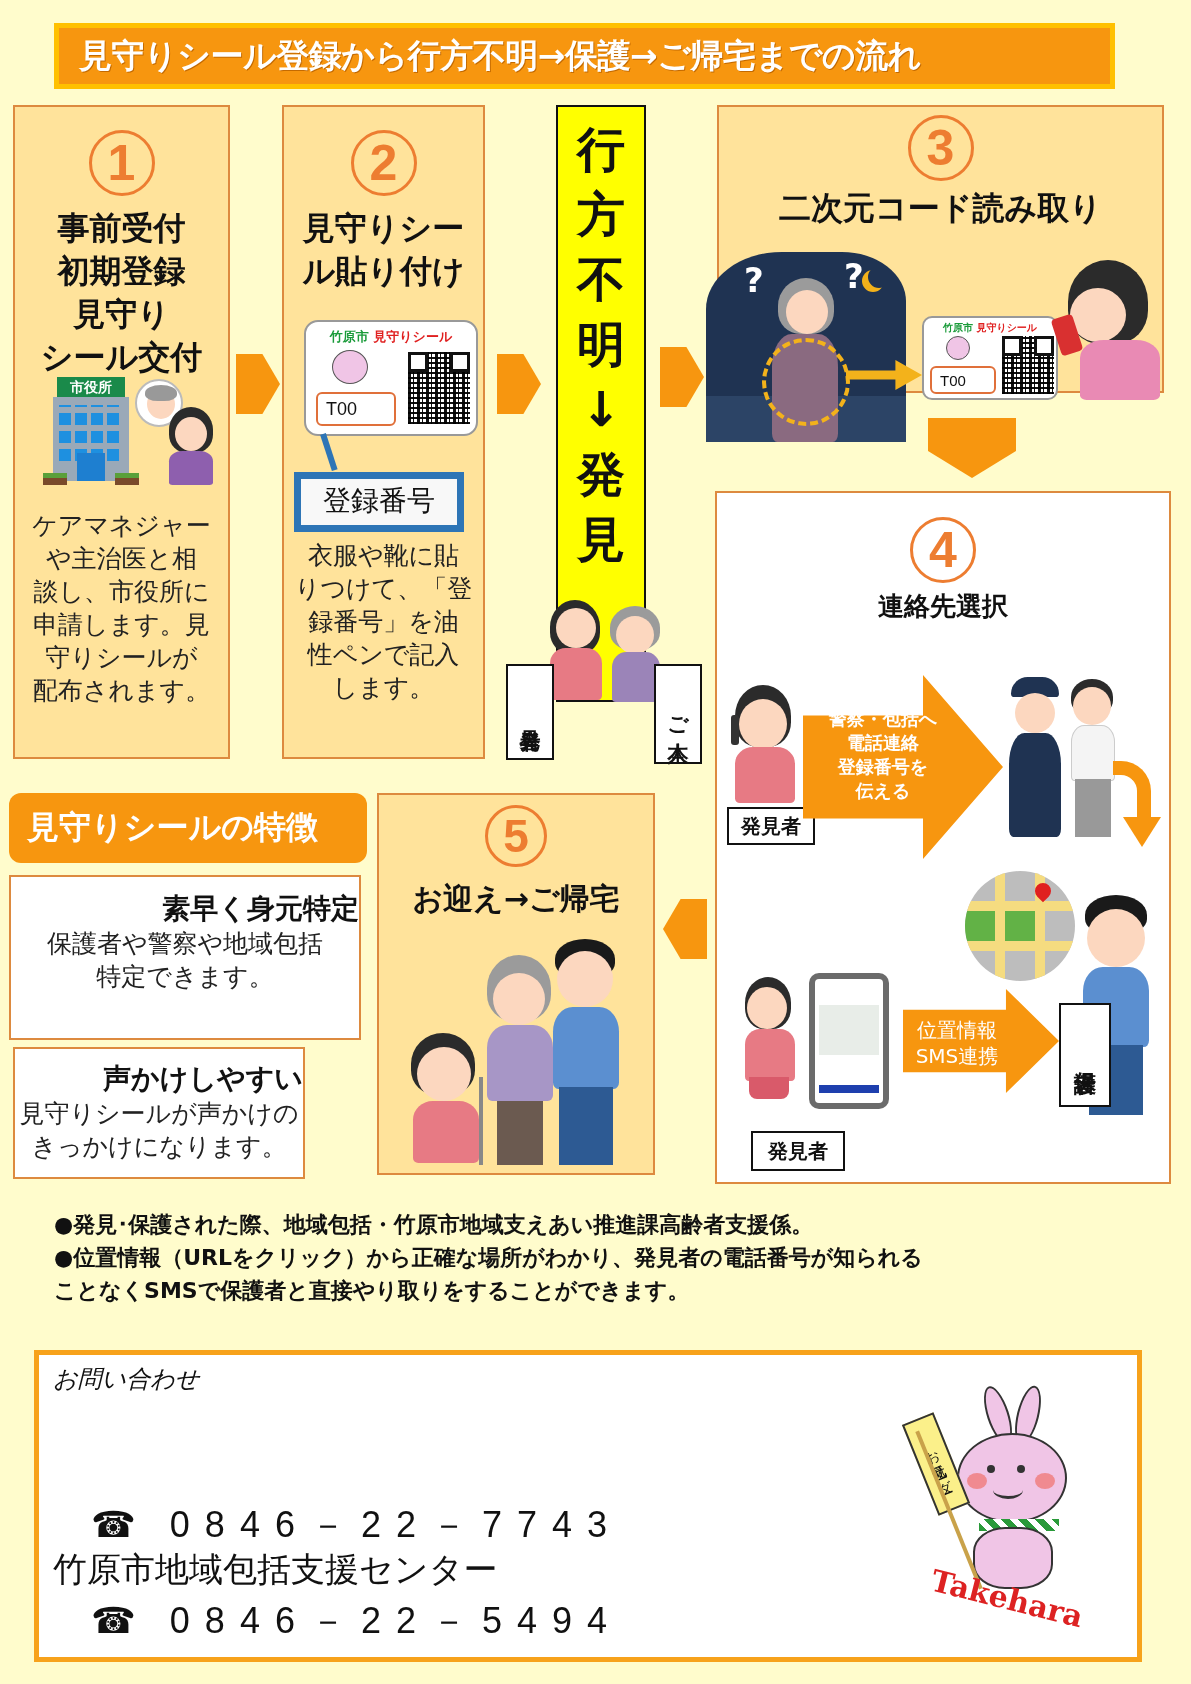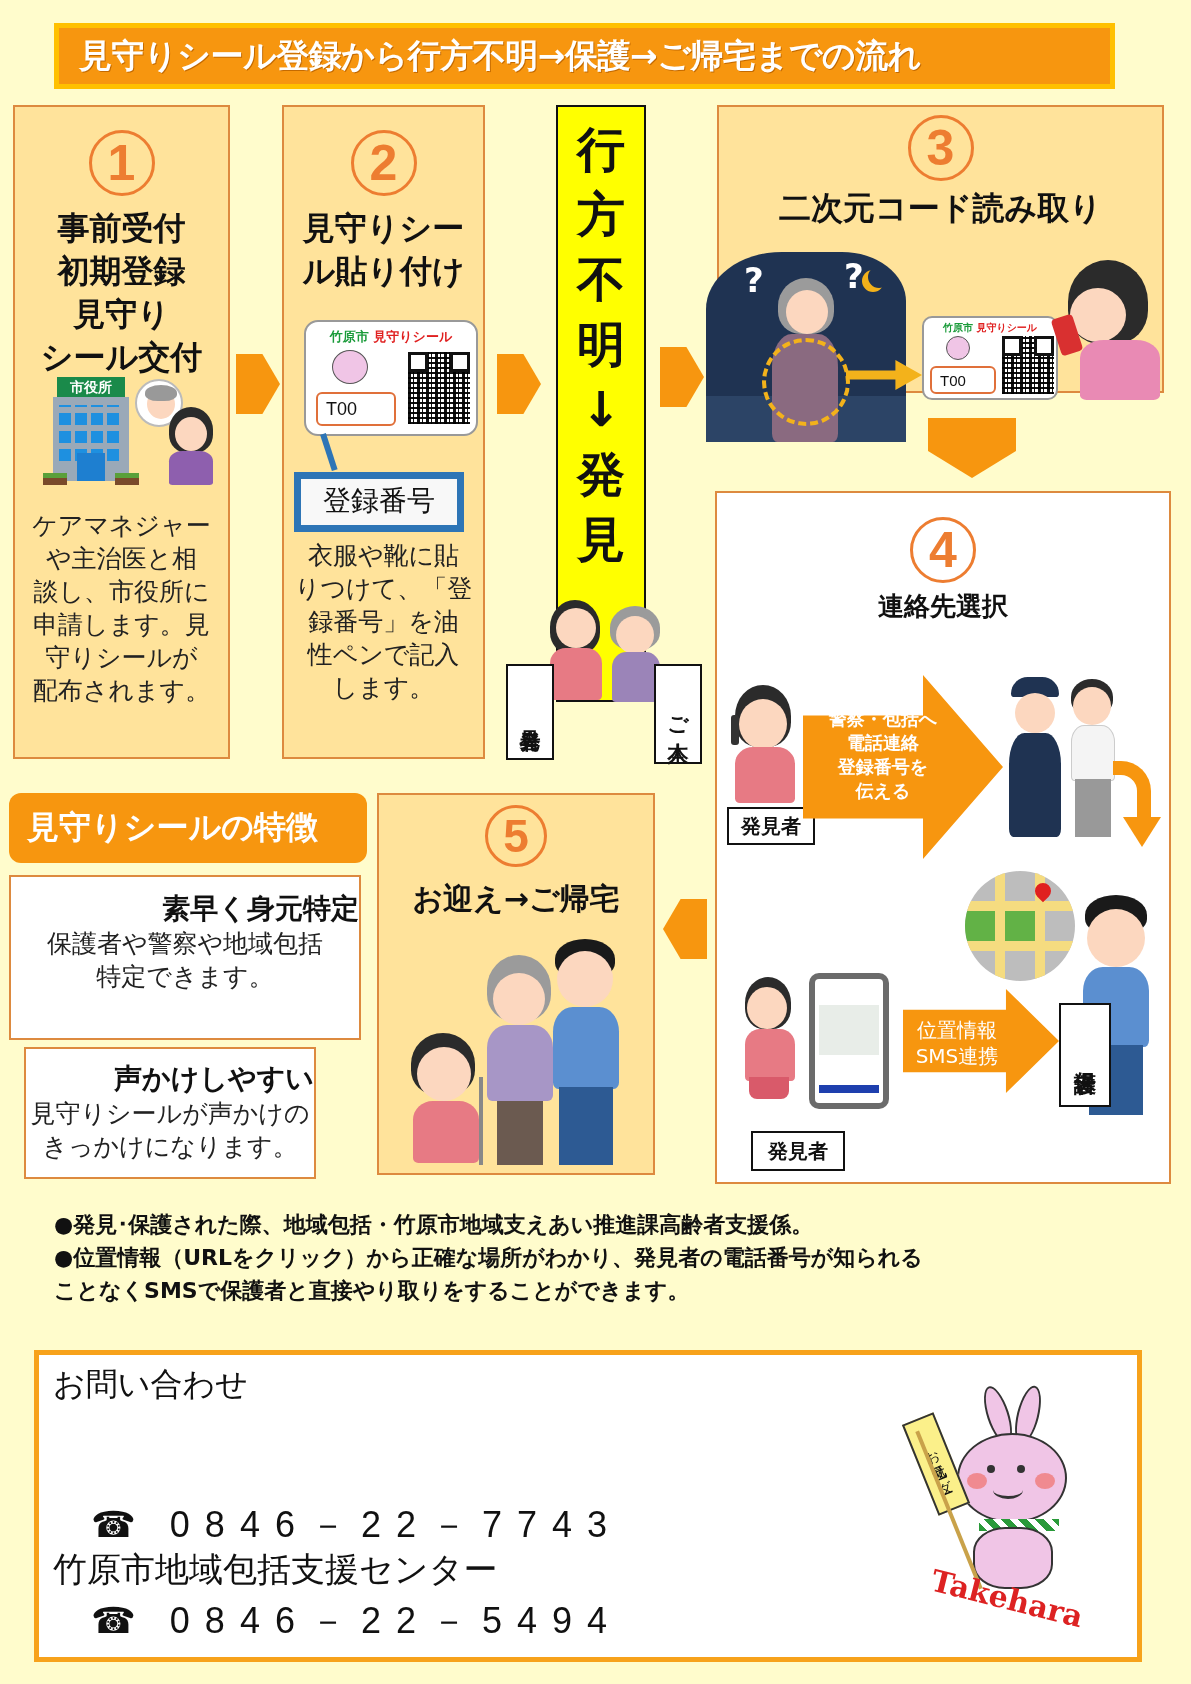--- a/index.html
+++ b/index.html
@@ -123,21 +123,21 @@
   .feature-desc { font-size: 25px; line-height: 33px; color: #222; }
 
   
   .notes { left: 54px; top: 1208px; width: 1100px; font-size: 22px; line-height: 33px; font-weight: bold; color: #111; }
 
   
   .contact-box {
     left: 34px; top: 1350px; width: 1108px; height: 312px;
     background: #fff; border: 5px solid #f7a21b;
   }
-  .contact-heading { position: absolute; left: 14px; top: 8px; font-size: 32px; }
+  .contact-heading { position: absolute; left: 14px; top: 8px; font-size: 24px; font-style: italic; }
   .contact-line { position: absolute; left: 14px; font-size: 34px; }
   .contact-phone { position: absolute; left: 52px; font-size: 36px; letter-spacing: 15px; font-family: "Liberation Sans", sans-serif; }
   .contact-phone .tel { letter-spacing: 0; margin-right: 34px; }
 
   
   .person-head { position: absolute; border-radius: 50%; background: #fcd7bf; }
   .hair { position: absolute; border-radius: 50% 50% 40% 40%; background: #2b2b2b; }
   .body-shape { position: absolute; border-radius: 30% 30% 8% 8%; }
 </style>
 </head>
@@ -349,21 +349,21 @@
 <div class="abs features-header">
   <span>見守りシールの特徴</span>
 </div>
 <div class="abs feature-box" style="left:9px; top:875px; width:352px; height:165px;">
   <div class="feature-title">素早く身元特定</div>
   <div class="feature-desc">
     <div>保護者や警察や地域包括</div>
     <div>特定できます。</div>
   </div>
 </div>
-<div class="abs feature-box" style="left:24px; top:1047px; width:292px; height:132px;">
+<div class="abs feature-box" style="left:13px; top:1047px; width:292px; height:132px;">
   <div class="feature-title" style="margin-top:12px;">声かけしやすい</div>
   <div class="feature-desc">
     <div>見守りシールが声かけの</div>
     <div>きっかけになります。</div>
   </div>
 </div>
 
 <div class="abs step-box" style="left:377px; top:793px; width:278px; height:382px;">
   <div class="step-num" style="top:10px; width:62px; height:62px; font-size:46px;">5</div>
   <div class="step-heading" style="top:84px; font-size:30px;">お迎え→ご帰宅</div>

